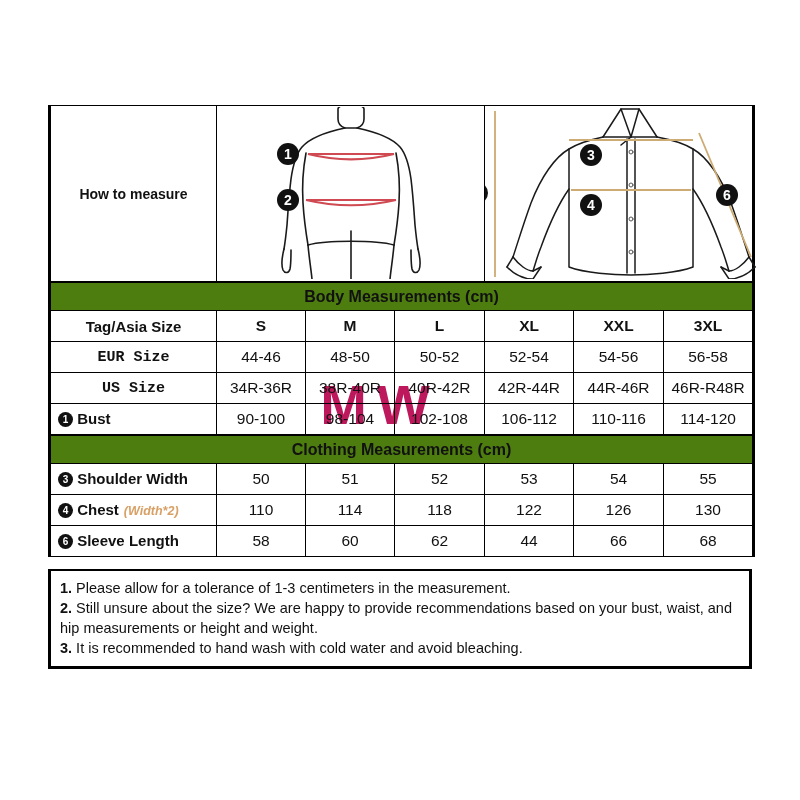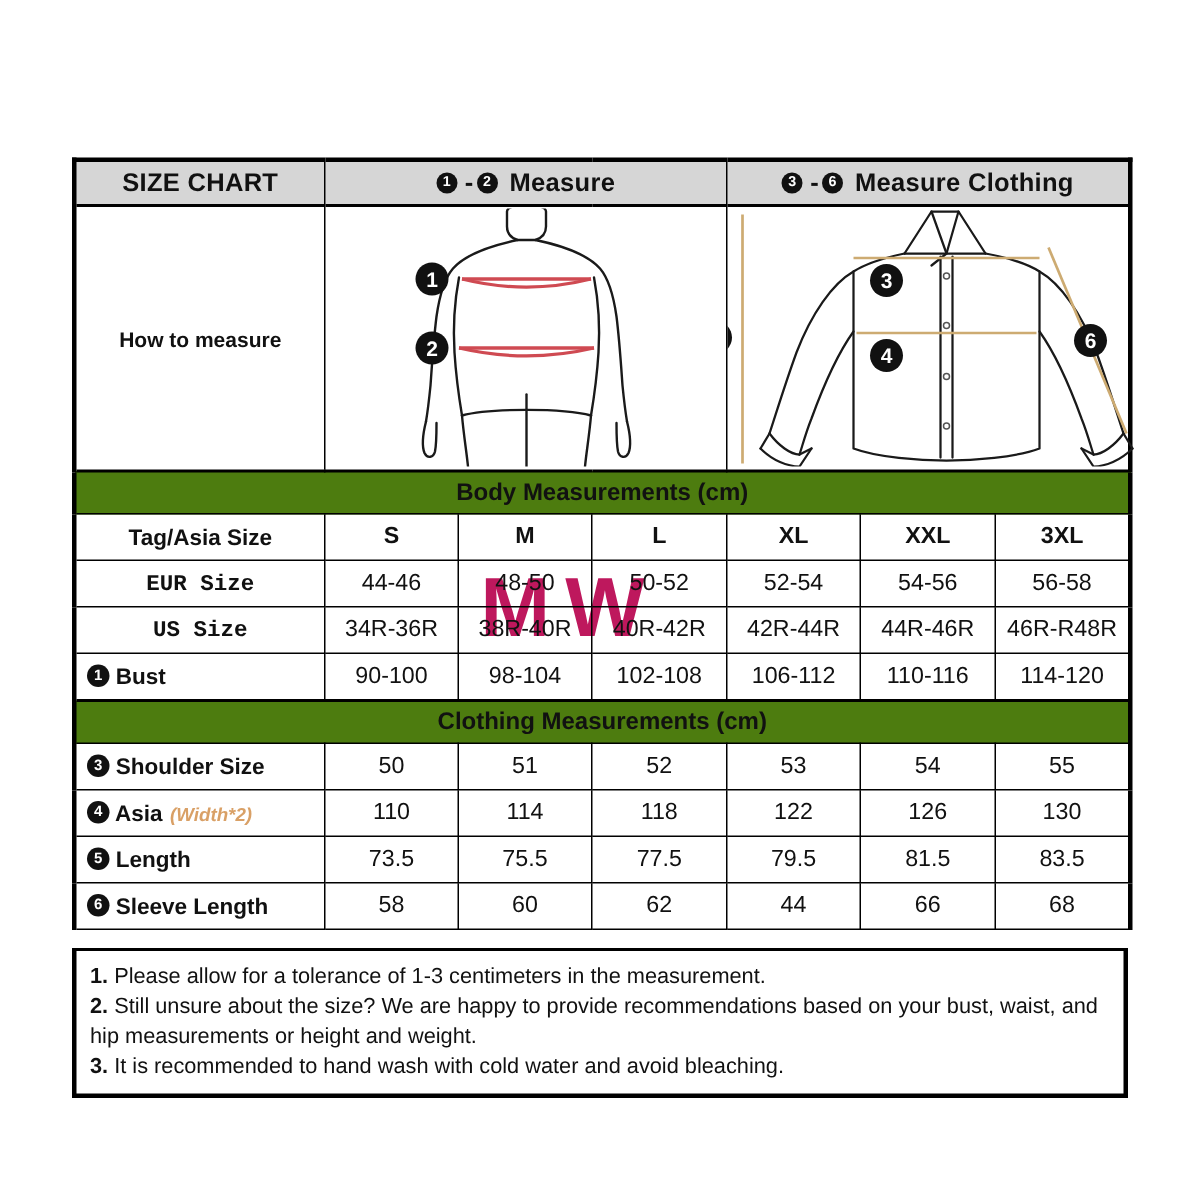--- a/index.html
+++ b/index.html
@@ -187,33 +187,20 @@
         <col style="width:167px">
         <col style="width:89px">
           <col style="width:89px">
           <col style="width:90px">
         <col style="width:89px">
           <col style="width:90px">
           <col style="width:90px">
       </colgroup>
 
       <tbody>
-          <tr class="header-row">
-        <td class="first-col">
-          <span>SIZE CHART</span>
-        </td>
-        <td colspan="3">
-          <span class="badge sm">1</span><span class="dash">-</span><span class="badge sm">2</span>
-          <span>Measure</span>
-        </td>
-        <td colspan="3" class="last-col">
-          <span class="badge sm">3</span><span class="dash">-</span><span class="badge sm">6</span>
-          <span>Measure Clothing</span>
-        </td>
-      </tr>
 
       <tr class="illus-row">
         <td class="first-col">
           <span>How to measure</span>
         </td>
 
         <td colspan="3">
           <div class="illus-cell">
             <svg width="250" height="172" viewBox="0 0 250 172">
               <g fill="none" stroke="#1a1a1a" stroke-width="1.6" stroke-linecap="round" stroke-linejoin="round">
@@ -381,55 +368,43 @@
 
       <tr class="section-row">
         <td colspan="7">
           <span>Clothing Measurements  (cm)</span>
         </td>
       </tr>
 
       <tr class="data-row">
         <td class="rowlabel">
           <span class="badge">3</span>
-          <span>Shoulder Size</span>
+          <span>Shoulder Width</span>
         </td>
         <td class="val">50</td>
         <td class="val">51</td>
         <td class="val">52</td>
         <td class="val">53</td>
         <td class="val">54</td>
         <td class="val last-col">55</td>
       </tr>
 
       <tr class="data-row">
         <td class="rowlabel">
           <span class="badge">4</span>
-          <span>Asia</span><span class="note-suffix">(Width*2)</span>
+          <span>Chest</span><span class="note-suffix">(Width*2)</span>
         </td>
         <td class="val">110</td>
         <td class="val">114</td>
         <td class="val">118</td>
         <td class="val">122</td>
         <td class="val">126</td>
         <td class="val last-col">130</td>
       </tr>
 
-      <tr class="data-row">
-        <td class="rowlabel">
-          <span class="badge">5</span>
-          <span>Length</span>
-        </td>
-        <td class="val">73.5</td>
-        <td class="val">75.5</td>
-        <td class="val">77.5</td>
-        <td class="val">79.5</td>
-        <td class="val">81.5</td>
-        <td class="val last-col">83.5</td>
-      </tr>
 
       <tr class="data-row">
         <td class="rowlabel">
           <span class="badge">6</span>
           <span>Sleeve Length</span>
         </td>
         <td class="val">58</td>
         <td class="val">60</td>
         <td class="val">62</td>
         <td class="val">44</td>

